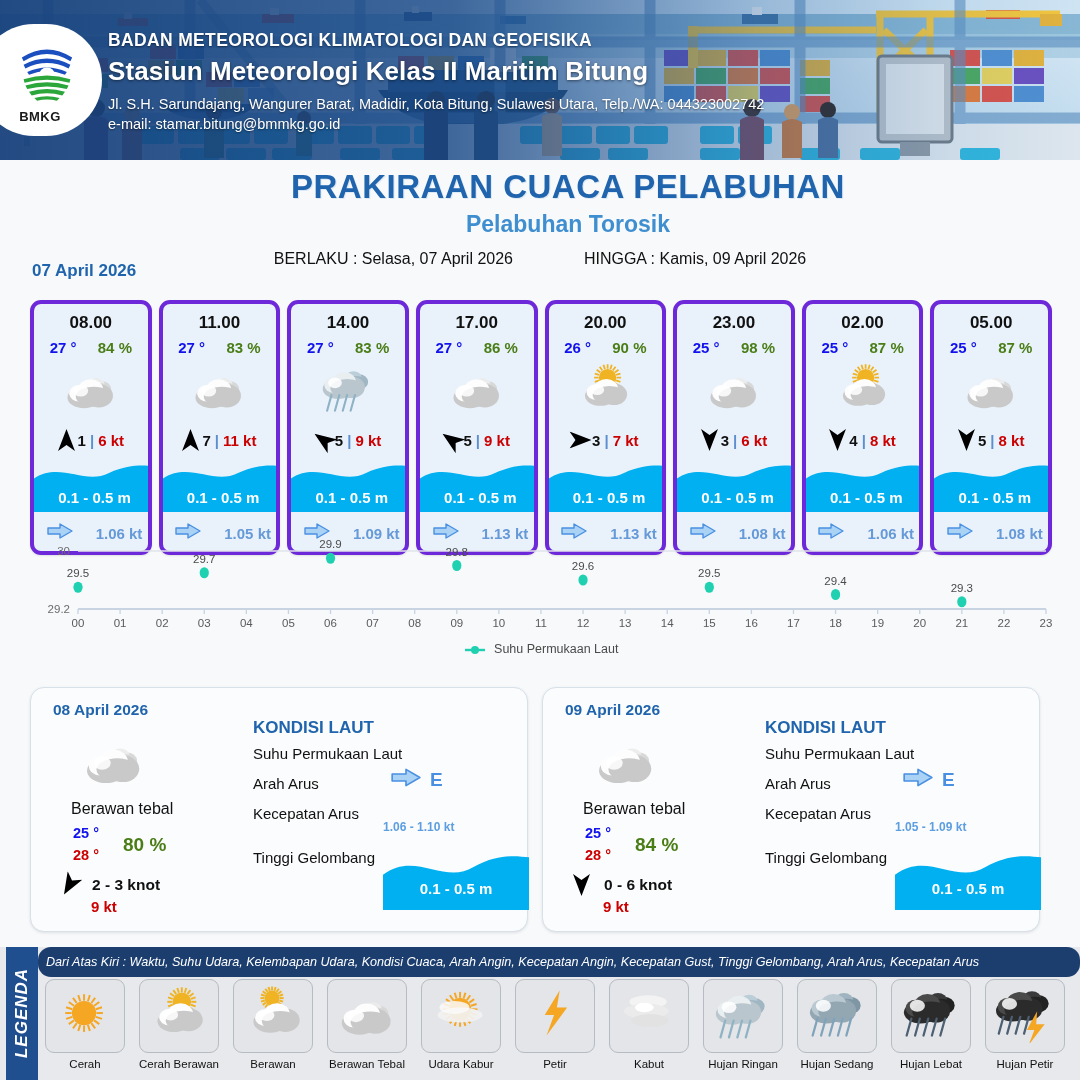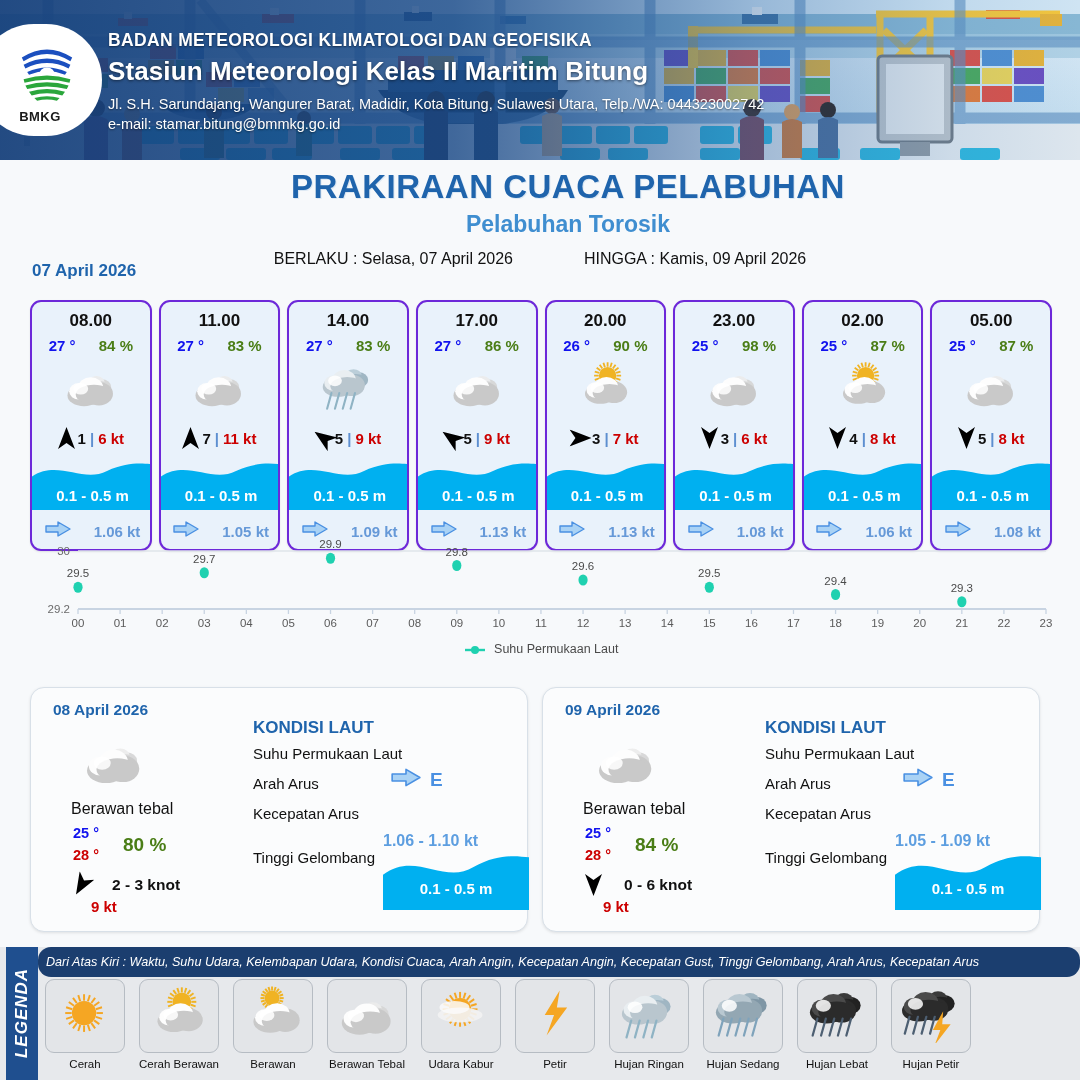--- a/index.html
+++ b/index.html
@@ -31,21 +31,21 @@
   .title-sub{font-size:23px;font-weight:bold;color:#3f8ed0;margin-top:5px;}
   .valid-row{position:absolute;left:0;top:250px;width:1080px;text-align:center;font-size:16px;color:#111;}
   .valid-row .lbl{font-weight:normal;}
   .valid-gap{display:inline-block;width:62px;}
 
   
   .day-label{position:absolute;left:32px;top:261px;font-size:17px;font-weight:bold;color:#1f64ac;}
 
   
   .cards{position:absolute;left:30px;top:300px;width:1022px;display:flex;gap:7px;}
-  .card{width:121px;height:247px;background:#e9f2fb;border:2px solid #6d28d9;border-radius:11px;
+  .card{width:121px;height:247px;background:#e9f2fb;border:4px solid #6d28d9;border-radius:11px;
     position:relative;overflow:hidden;box-shadow:0 1px 2px rgba(0,0,0,.10);}
   .c-time{text-align:center;font-size:17px;font-weight:bold;color:#111;margin-top:9px;}
   .c-th{display:flex;justify-content:space-around;align-items:baseline;margin-top:6px;padding:0 5px;}
   .c-temp{font-size:15px;font-weight:bold;color:#1112ee;}
   .c-hum{font-size:15px;font-weight:bold;color:#4a7d16;}
   .c-icon{height:58px;display:flex;align-items:center;justify-content:center;margin-top:4px;}
   .c-wind{display:flex;align-items:center;justify-content:center;gap:3px;margin-top:9px;height:26px;}
   .w-arrow{width:17px;height:22px;display:block;}
   .w-deg{font-size:15px;font-weight:bold;color:#111;}
   .w-bar{color:#5d8fd0;font-weight:bold;font-size:15px;margin:0 1px;}
@@ -65,31 +65,31 @@
   
   .panels{position:absolute;left:30px;top:687px;width:1022px;display:flex;gap:14px;}
   .panel{width:496px;height:243px;background:#fbfcfd;border:1px solid #d8e0e8;border-radius:14px;
     position:relative;box-shadow:0 1px 3px rgba(0,0,0,.10);}
   .p-date{position:absolute;left:22px;top:13px;font-size:15.5px;font-weight:bold;color:#1f64ac;}
   .p-icon{position:absolute;left:52px;top:42px;}
   .p-cond{position:absolute;left:40px;top:112px;font-size:16px;color:#111;}
   .p-tmin{position:absolute;left:42px;top:137px;font-size:14.5px;font-weight:bold;color:#1112ee;}
   .p-tmax{position:absolute;left:42px;top:159px;font-size:14.5px;font-weight:bold;color:#cc0000;}
   .p-hum{position:absolute;left:92px;top:146px;font-size:19px;font-weight:bold;color:#4a7d16;}
-  .p-windrow{position:absolute;left:42px;top:186px;display:flex;align-items:center;gap:22px;}
+  .p-windrow{position:absolute;left:30px;top:186px;display:flex;align-items:center;gap:14px;}
   .p-wind-txt{font-size:15.5px;font-weight:bold;color:#111;}
   .p-gust{position:absolute;left:60px;top:210px;font-size:15px;font-weight:bold;color:#cc0000;}
   .p-ktitle{position:absolute;left:222px;top:30px;font-size:17px;font-weight:bold;color:#1f64ac;}
   .p-l1{position:absolute;left:222px;top:57px;font-size:15px;color:#111;}
   .p-l2{position:absolute;left:222px;top:87px;font-size:15px;color:#111;}
   .p-l3{position:absolute;left:222px;top:117px;font-size:15px;color:#111;}
   .p-l4{position:absolute;left:222px;top:161px;font-size:15px;color:#111;}
   .p-dir{position:absolute;left:360px;top:80px;display:flex;align-items:center;gap:9px;}
   .p-dir-txt{font-size:19px;font-weight:bold;color:#4a90e2;}
-  .p-speed{position:absolute;left:352px;top:144px;font-size:16px;font-weight:bold;color:#5d9ee0;}
+  .p-speed{position:absolute;left:352px;top:132px;font-size:12px;font-weight:bold;color:#5d9ee0;}
   .p-wave{position:absolute;left:352px;top:166px;width:146px;height:56px;}
   .p-wave-txt{position:absolute;left:352px;top:192px;width:146px;text-align:center;font-size:15px;
     font-weight:bold;color:#fff;z-index:3;}
 
   
   .legend{position:absolute;left:0;top:947px;width:1080px;height:133px;background:#e7e9ec;}
   .leg-bar{position:absolute;left:6px;top:0;width:32px;height:133px;background:#1f4f8f;}
   .leg-bar span{position:absolute;left:-42px;top:56px;width:116px;text-align:center;
     transform:rotate(-90deg);color:#fff;font-size:17px;font-weight:bold;font-style:italic;letter-spacing:1px;}
   .leg-note{position:absolute;left:38px;top:0;width:1042px;height:30px;background:#1b3e6f;
@@ -1071,20 +1071,31 @@
         <div class="leg-box">
          <span><svg width="58" height="58" viewBox="0 0 62 62">
               <path d="M36 6 L20 32 L30 32 L22 54 L44 24 L33 24 Z" fill="#f5a623"></path>
             </svg></span>
        </div>
        <div class="leg-cap">Petir</div>
       </div>
       <div class="leg-item">
         <div class="leg-box">
          <span><svg width="58" height="58" viewBox="0 0 62 62">
+              <ellipse cx="30" cy="18" rx="20" ry="7" fill="#f3f3f3"></ellipse>
+              <ellipse cx="28" cy="28" rx="24" ry="8" fill="#ebebeb"></ellipse>
+              <ellipse cx="32" cy="38" rx="20" ry="7" fill="#e2e2e2"></ellipse>
+              <ellipse cx="26" cy="24" rx="10" ry="5" fill="#fff"></ellipse>
+            </svg></span>
+       </div>
+       <div class="leg-cap">Kabut</div>
+      </div>
+      <div class="leg-item">
+        <div class="leg-box">
+         <span><svg width="58" height="58" viewBox="0 0 62 62">
               <g transform="translate(20,8) scale(0.62)" opacity="0.95">
       <ellipse cx="20" cy="26" rx="20" ry="13" fill="#9db4c2"></ellipse>
       <ellipse cx="38" cy="24" rx="17" ry="14" fill="#9db4c2"></ellipse>
       <ellipse cx="28" cy="16" rx="15" ry="12" fill="#b9cdd8"></ellipse>
       <ellipse cx="14" cy="21" rx="12" ry="10" fill="#b9cdd8"></ellipse>
       <ellipse cx="32" cy="25" rx="22" ry="12" fill="#9db4c2"></ellipse>
       <ellipse cx="16" cy="18" rx="9" ry="7" fill="#ffffff" opacity=".85"></ellipse>
     </g>
               <g transform="translate(2,8) scale(0.88)" opacity="1">
       <ellipse cx="20" cy="26" rx="20" ry="13" fill="#b9c6ce"></ellipse>

